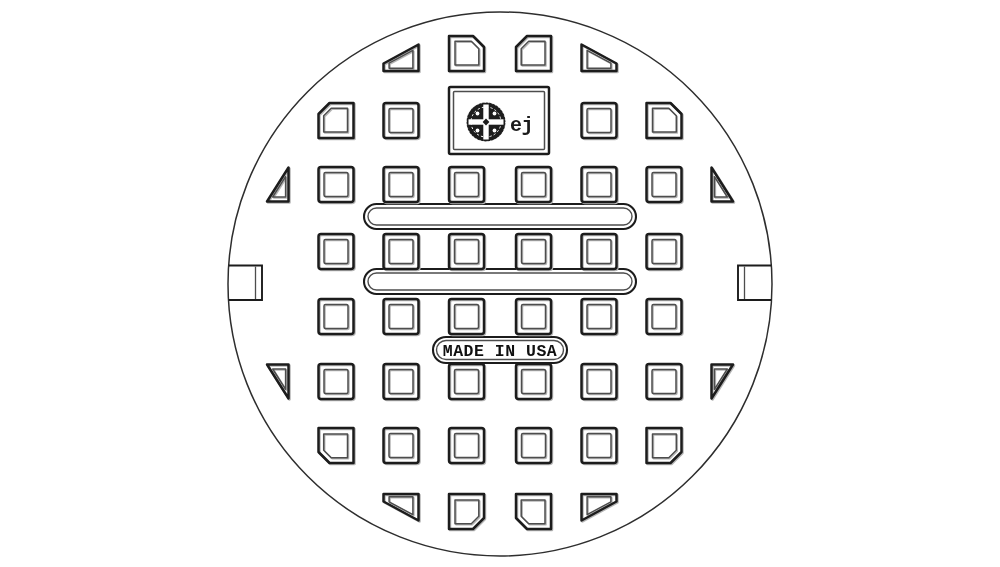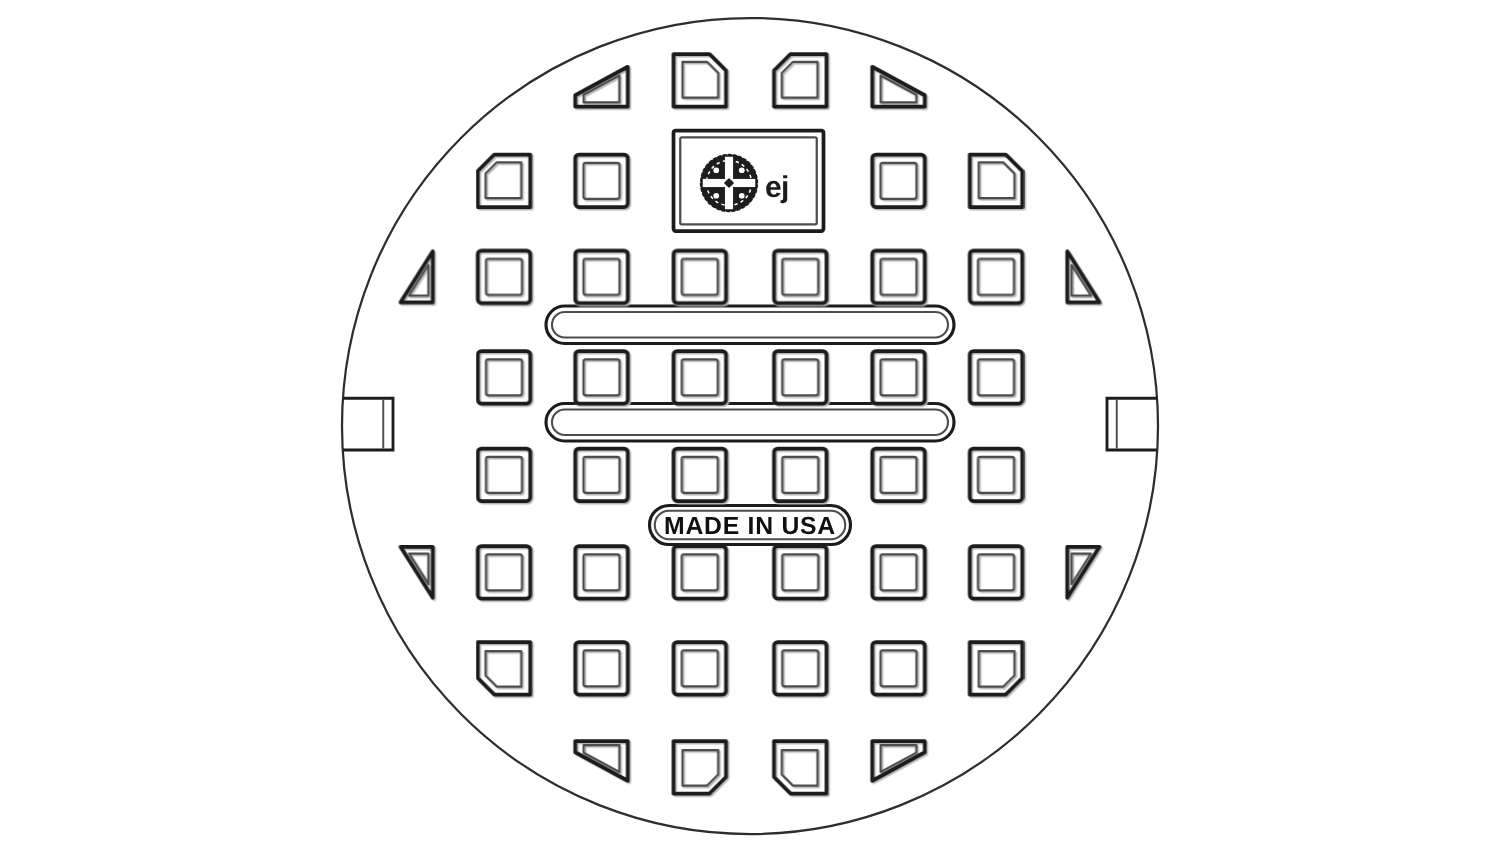--- a/index.html
+++ b/index.html
@@ -1,17 +1,17 @@
 <!DOCTYPE html>
 <html><head>
 <meta charset="utf-8">
 <style>
   html,body{margin:0;padding:0;background:#ffffff;}
   .page{position:relative;width:1000px;height:567px;background:#ffffff;overflow:hidden;
-        font-family:Liberation Sans, sans-serif;}
+        font-family:Liberation Mono, monospace;}
   svg{display:block;}
   
   .ol{fill:none;stroke:#1c1c1c;stroke-width:2.5;stroke-linejoin:round;}
   
   .il{fill:none;stroke:#4d4d4d;stroke-width:1.5;stroke-linejoin:round;}
   .thin{fill:none;stroke:#2e2e2e;stroke-width:1.5;}
   .slot-o{fill:none;stroke:#1c1c1c;stroke-width:2.1;}
   .slot-i{fill:none;stroke:#4d4d4d;stroke-width:1.4;}
   .notch{fill:none;stroke:#1c1c1c;stroke-width:1.9;}
   .notch2{fill:none;stroke:#4d4d4d;stroke-width:1.3;}

